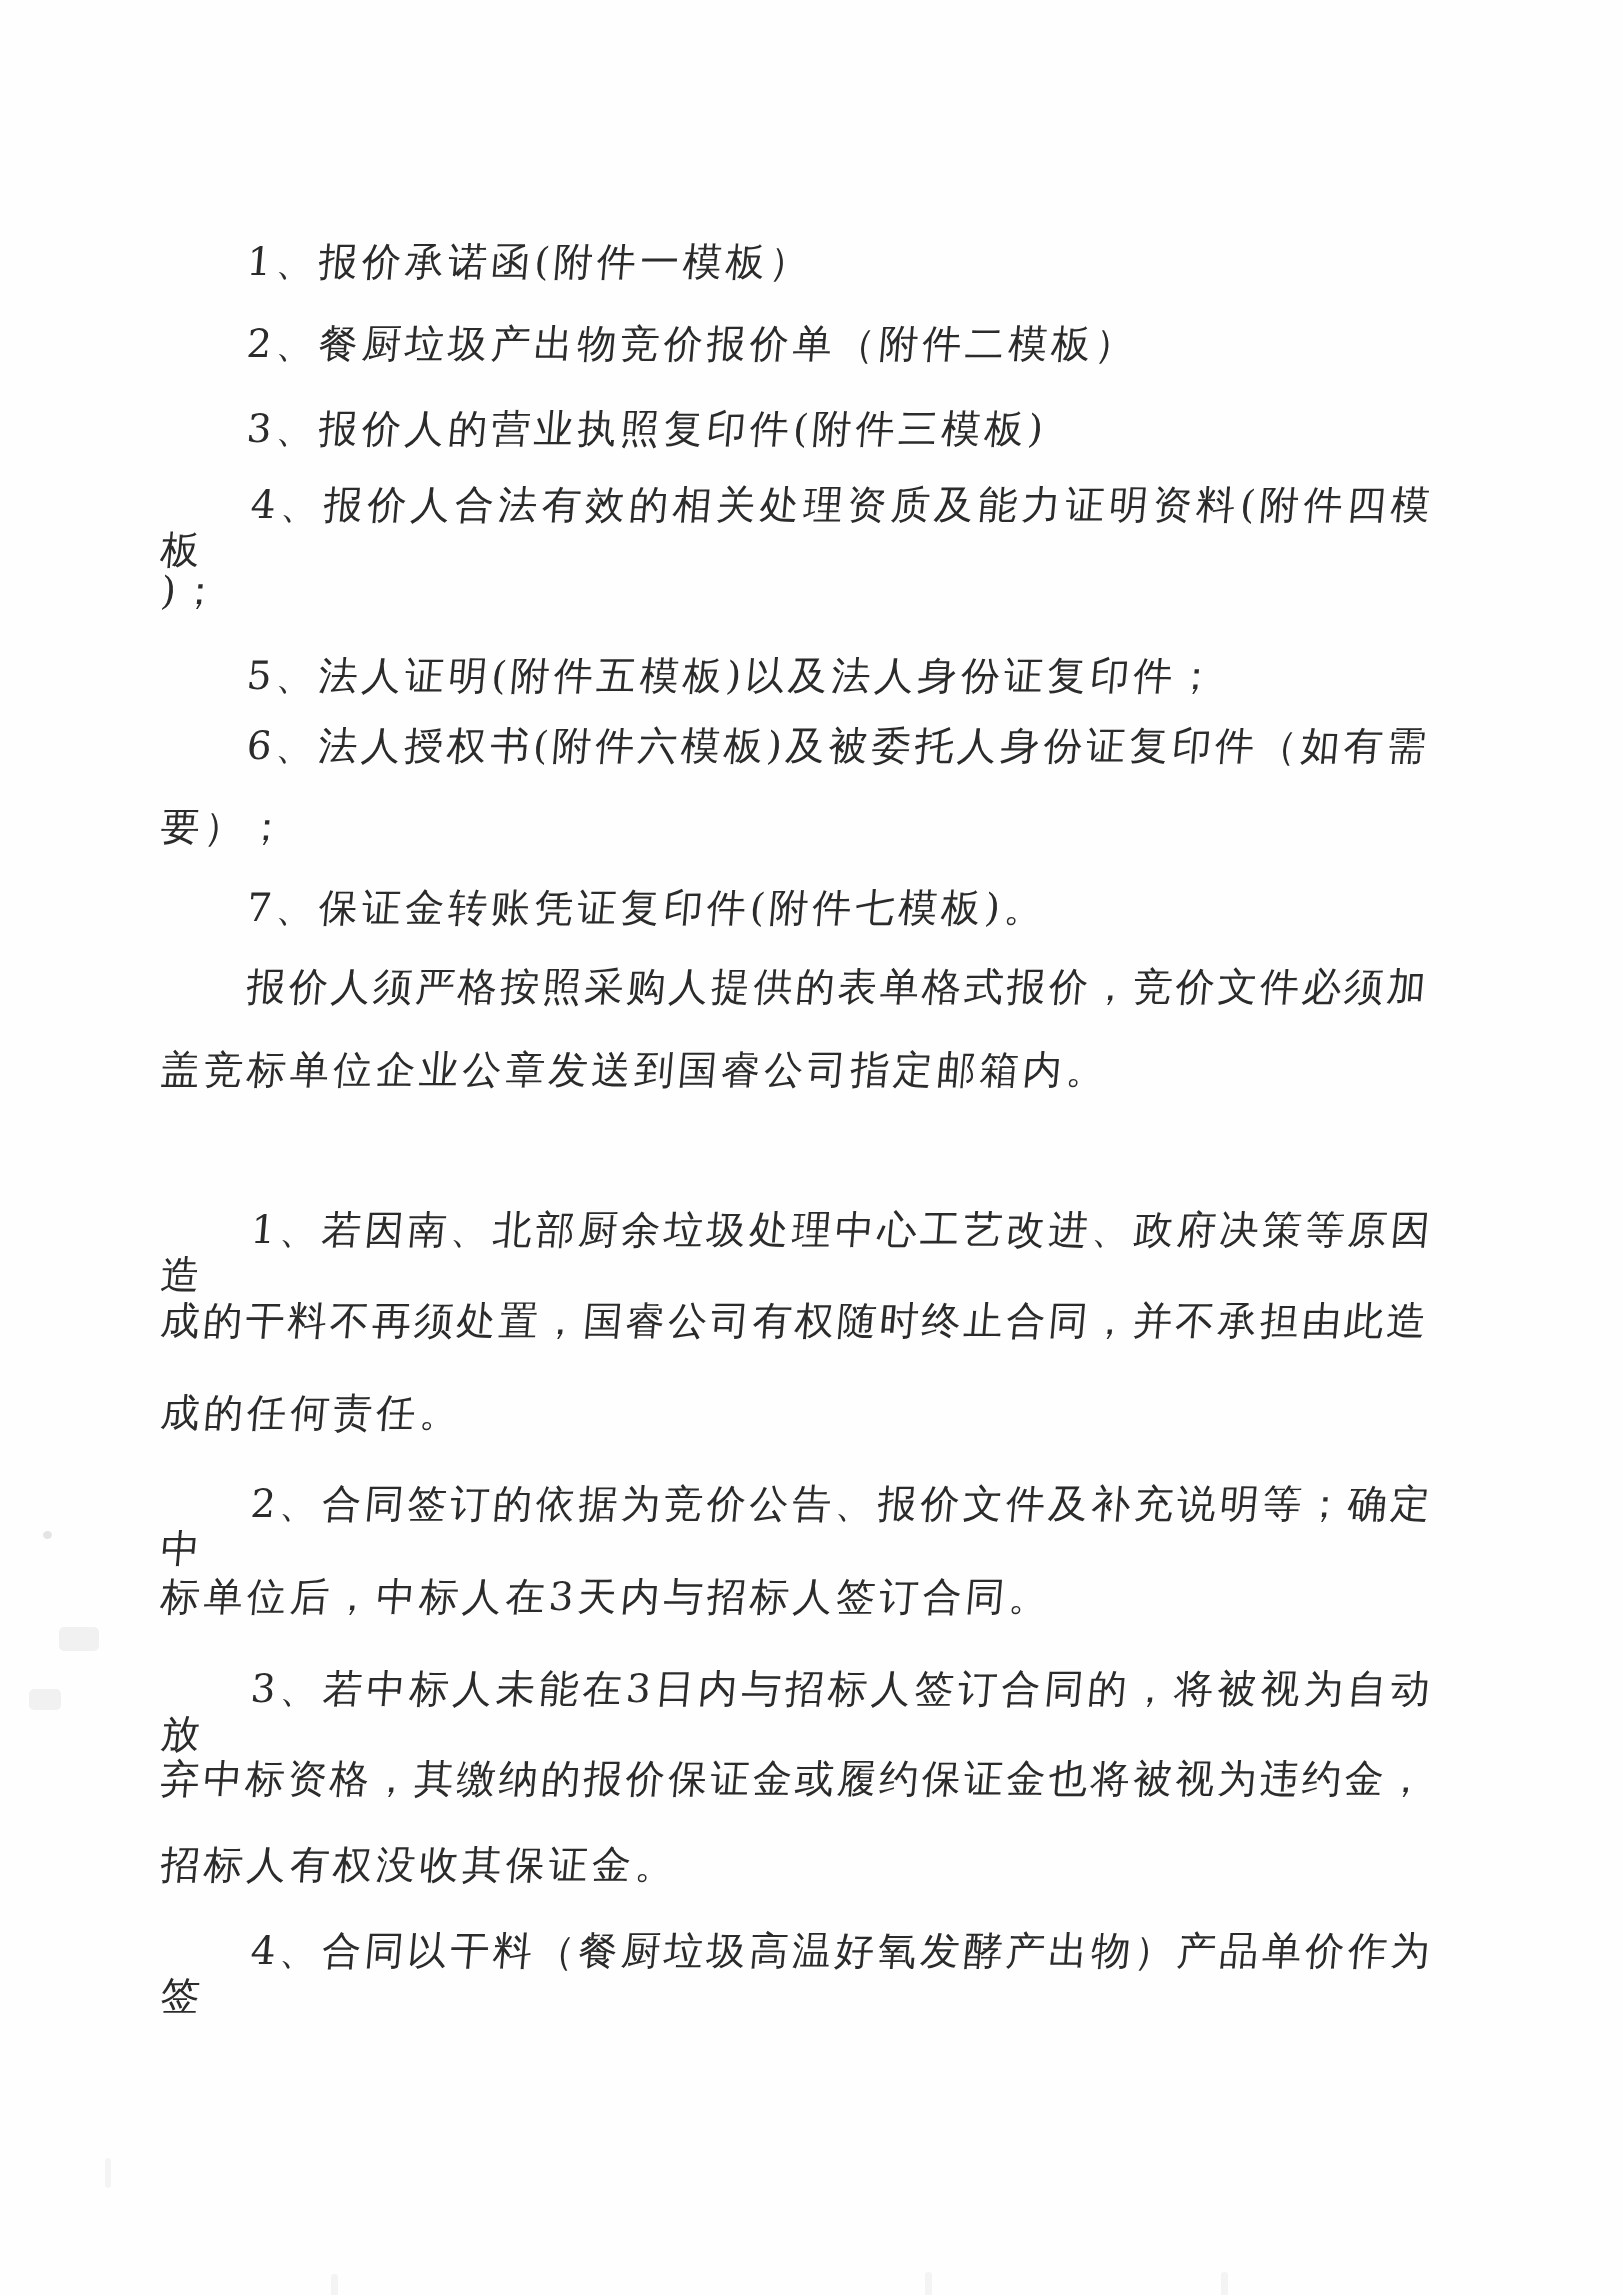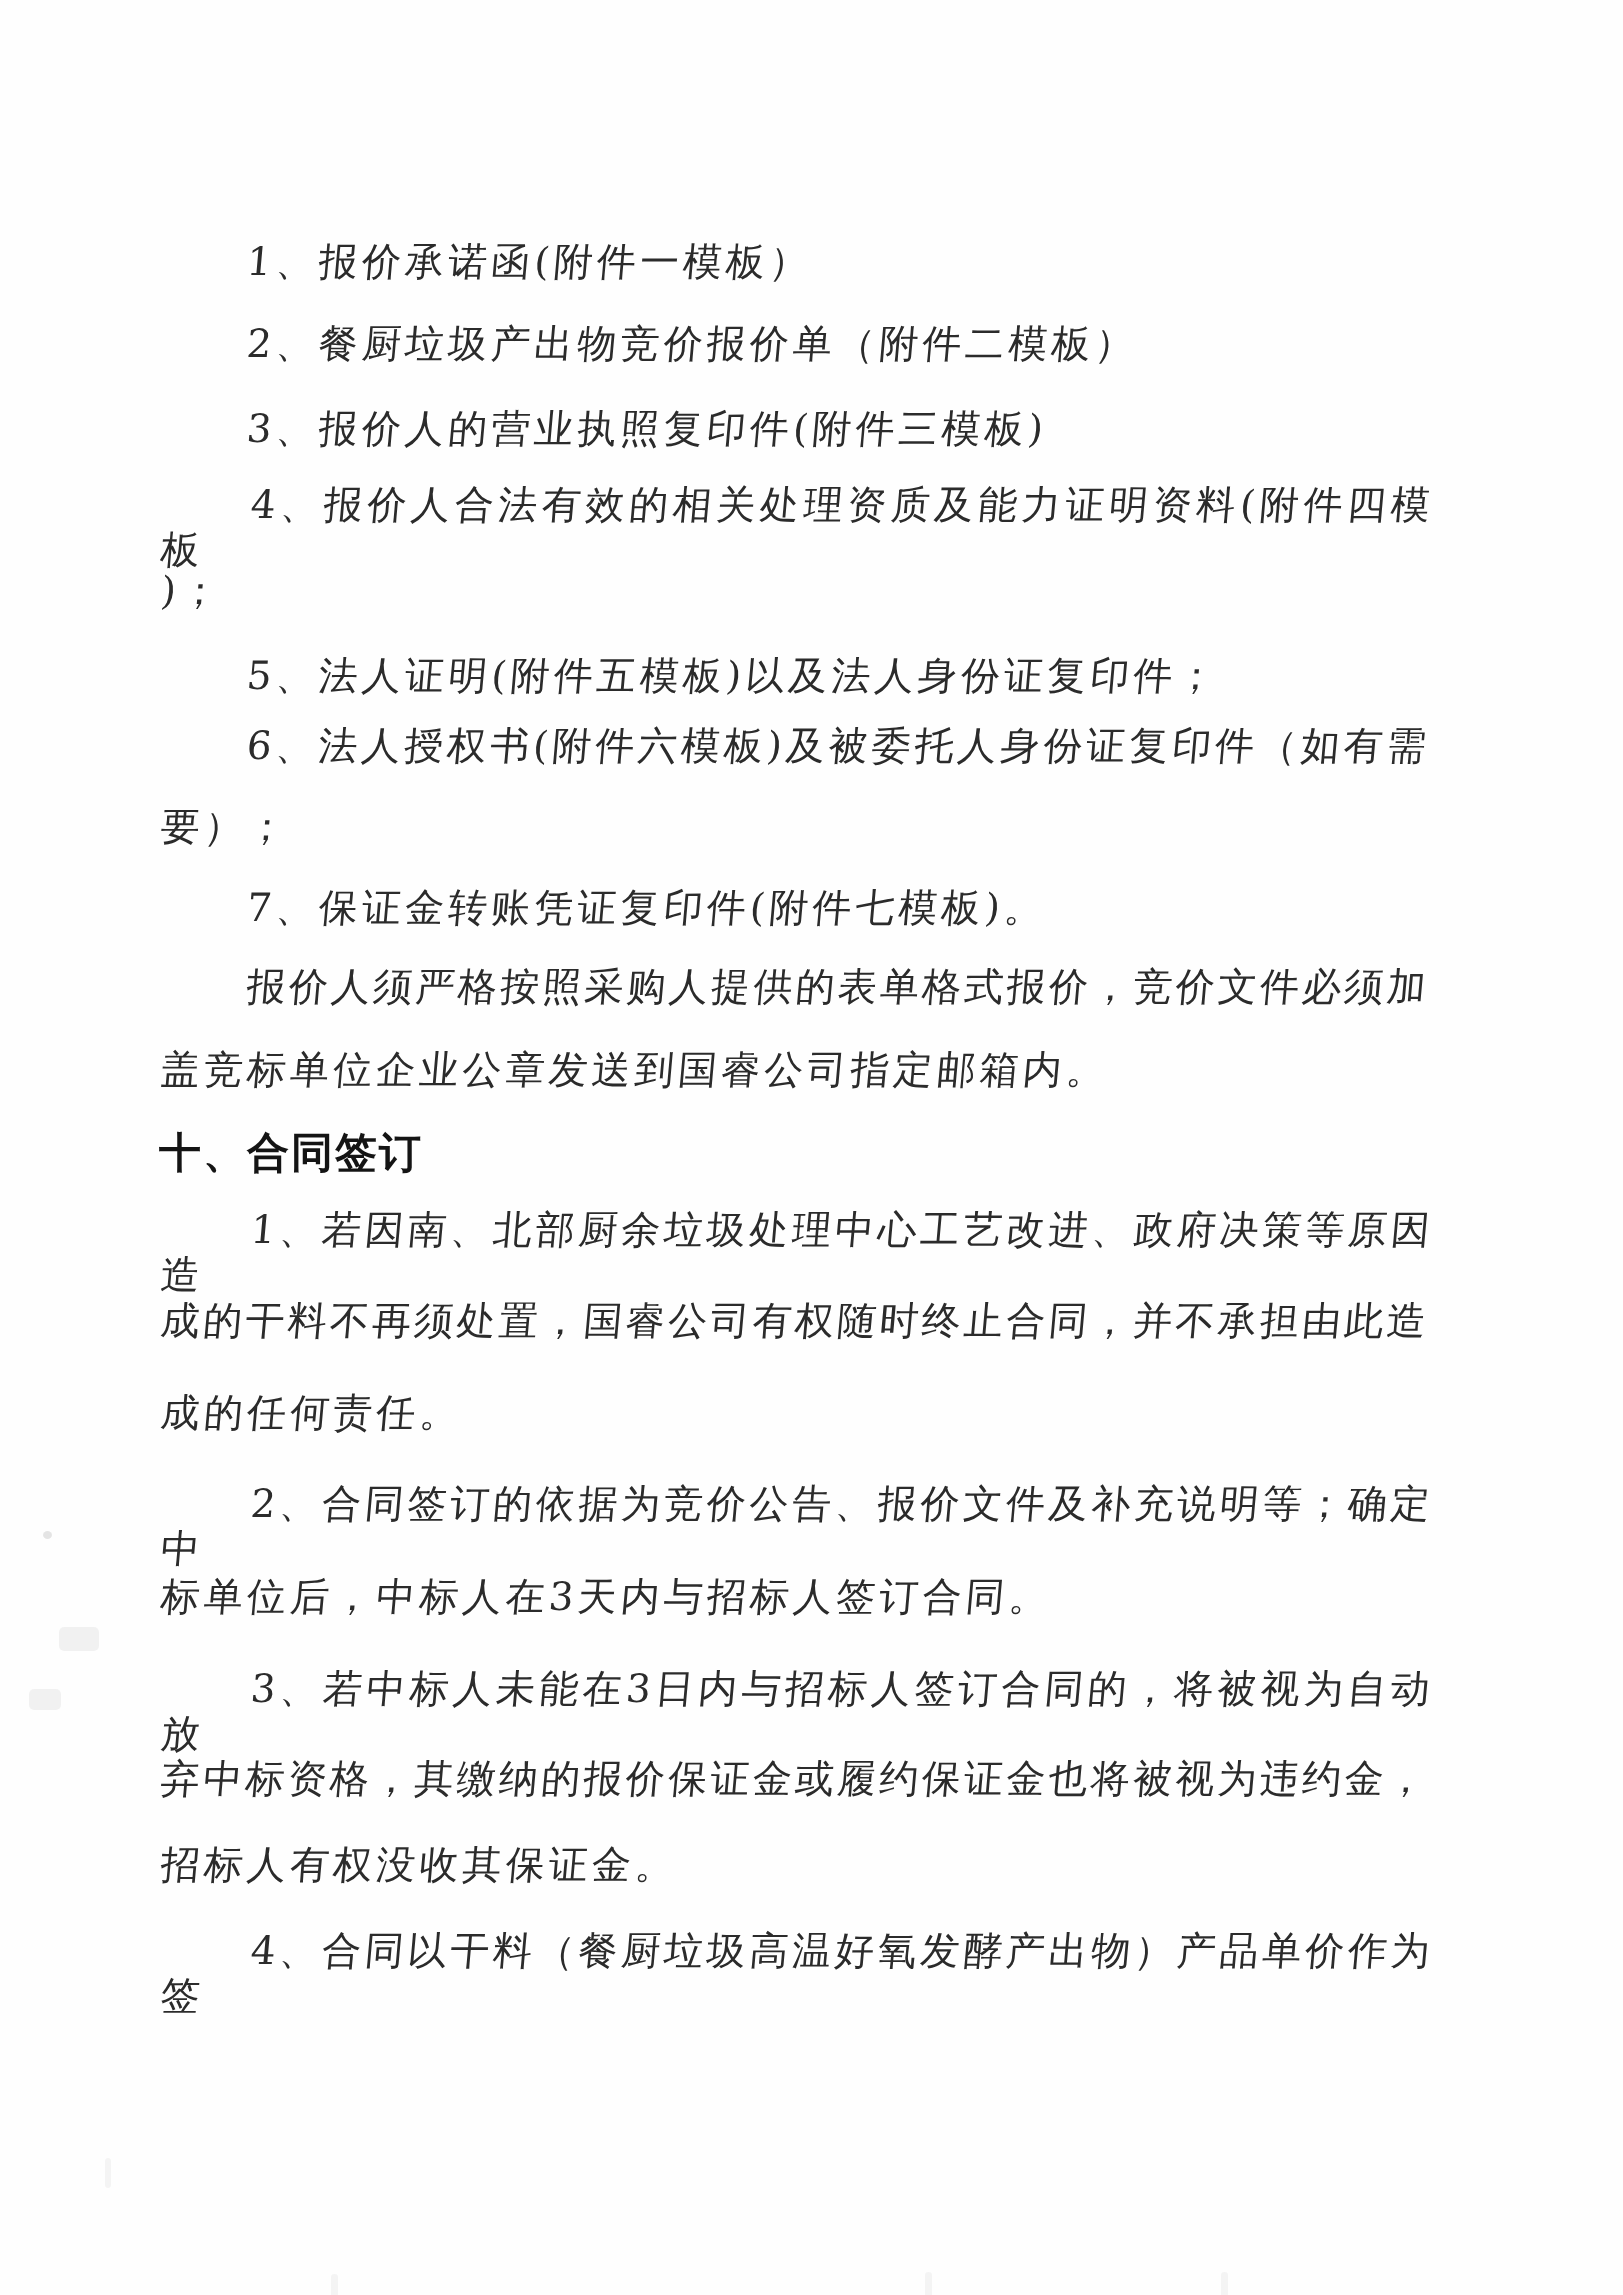--- a/index.html
+++ b/index.html
@@ -91,21 +91,20 @@
   <div class="ln indent l2">2、餐厨垃圾产出物竞价报价单（附件二模板）</div>
   <div class="ln indent l3">3、报价人的营业执照复印件(附件三模板)</div>
   <div class="ln indent justify l4">4、报价人合法有效的相关处理资质及能力证明资料(附件四模板</div>
   <div class="ln l5">)；</div>
   <div class="ln indent l6">5、法人证明(附件五模板)以及法人身份证复印件；</div>
   <div class="ln indent justify l7">6、法人授权书(附件六模板)及被委托人身份证复印件（如有需</div>
   <div class="ln l8">要）；</div>
   <div class="ln indent l9">7、保证金转账凭证复印件(附件七模板)。</div>
   <div class="ln indent justify l10">报价人须严格按照采购人提供的表单格式报价，竞价文件必须加</div>
   <div class="ln l11">盖竞标单位企业公章发送到国睿公司指定邮箱内。</div>
-  <div class="ln heading l12">十、合同签订</div>
   <div class="ln indent justify l13">1、若因南、北部厨余垃圾处理中心工艺改进、政府决策等原因造</div>
   <div class="ln justify l14">成的干料不再须处置，国睿公司有权随时终止合同，并不承担由此造</div>
   <div class="ln l15">成的任何责任。</div>
   <div class="ln indent justify l16">2、合同签订的依据为竞价公告、报价文件及补充说明等；确定中</div>
   <div class="ln l17">标单位后，中标人在3天内与招标人签订合同。</div>
   <div class="ln indent justify l18">3、若中标人未能在3日内与招标人签订合同的，将被视为自动放</div>
   <div class="ln justify l19">弃中标资格，其缴纳的报价保证金或履约保证金也将被视为违约金，</div>
   <div class="ln l20">招标人有权没收其保证金。</div>
   <div class="ln indent justify l21">4、合同以干料（餐厨垃圾高温好氧发酵产出物）产品单价作为签</div>
 

